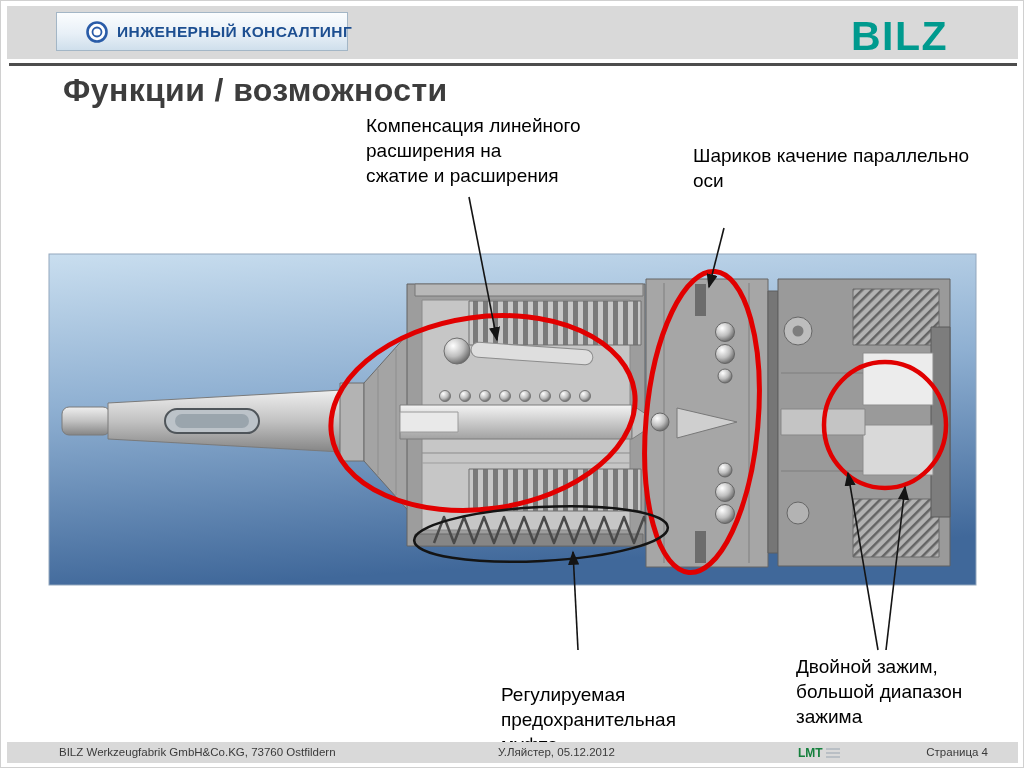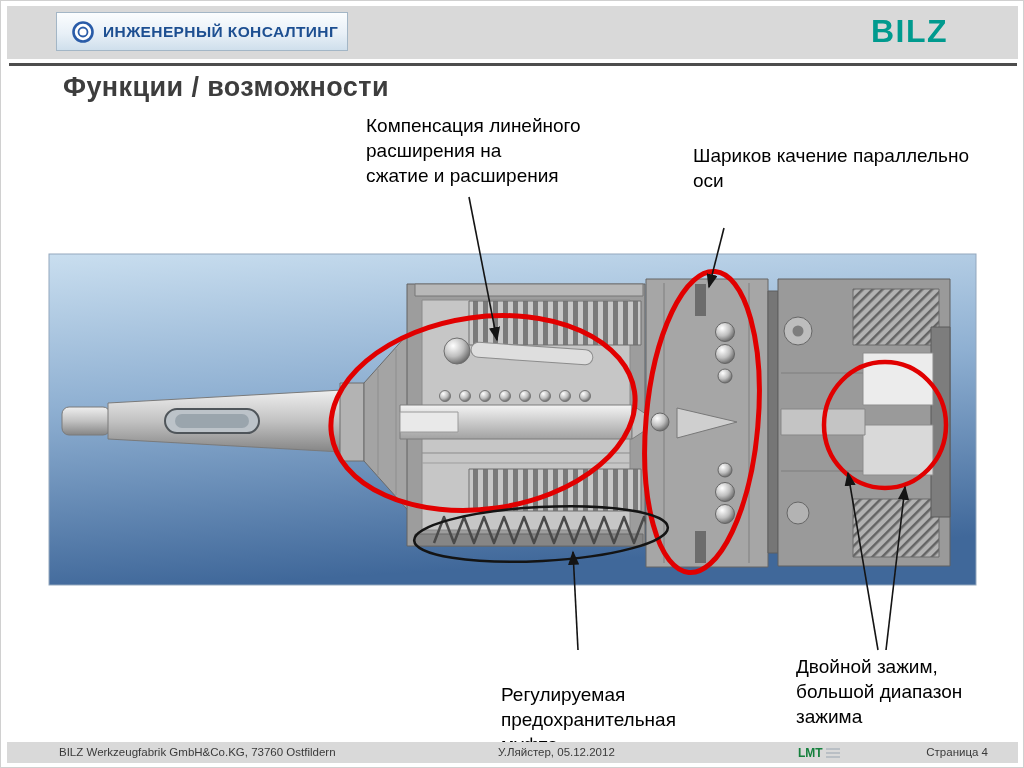--- a/index.html
+++ b/index.html
@@ -5,29 +5,29 @@
   html,body { margin:0; padding:0; background:#ffffff; }
   body { font-family:"Liberation Sans", sans-serif; }
   .slide { position:relative; width:1024px; height:768px; background:#ffffff;
            overflow:hidden; border:1px solid #d0d0d0; box-sizing:border-box; }
 
   
   .header-bar { position:absolute; left:6px; top:5px; width:1011px; height:53px; background:#d9d9d9; }
   .logo-box { position:absolute; left:49px; top:6px; width:292px; height:39px;
               background:linear-gradient(180deg,#fbfdfe 0%,#e8f0f7 55%,#cfdfec 100%);
               border:1px solid #a3b6c6; display:flex; align-items:center; gap:8px;
-              padding:0 14px; box-sizing:border-box; }
+              padding:0 28px; box-sizing:border-box; }
   .logo-emblem { display:flex; align-items:center; }
   .logo-text { color:#1d4f91; font-weight:bold; font-size:15.5px; letter-spacing:0.4px; white-space:nowrap; }
-  .bilz-brand { position:absolute; right:70px; top:7px; font-size:32px; font-weight:bold;
+  .bilz-brand { position:absolute; right:70px; top:7px; font-size:41px; font-weight:bold;
                 color:#009a8e; letter-spacing:1.5px; }
 
   .rule { position:absolute; left:8px; top:62px; width:1008px; height:3px; background:#4d4d4d; }
 
-  .page-title { position:absolute; left:62px; top:71px; margin:0; font-size:27px;
+  .page-title { position:absolute; left:62px; top:71px; margin:0; font-size:32px;
                 font-weight:bold; color:#3d3d3d; letter-spacing:0.4px; }
 
   .diagram { position:absolute; left:0; top:0; width:1024px; height:768px; }
 
   .callout { position:absolute; font-size:19px; color:#000000; line-height:25px; }
   #callout-compensation { left:365px; top:112px; }
   #callout-ball         { left:692px; top:142px; }
   #callout-clutch       { left:500px; top:653px;margin-top:28px; }
   #callout-clamp        { left:795px; top:653px; }
 

